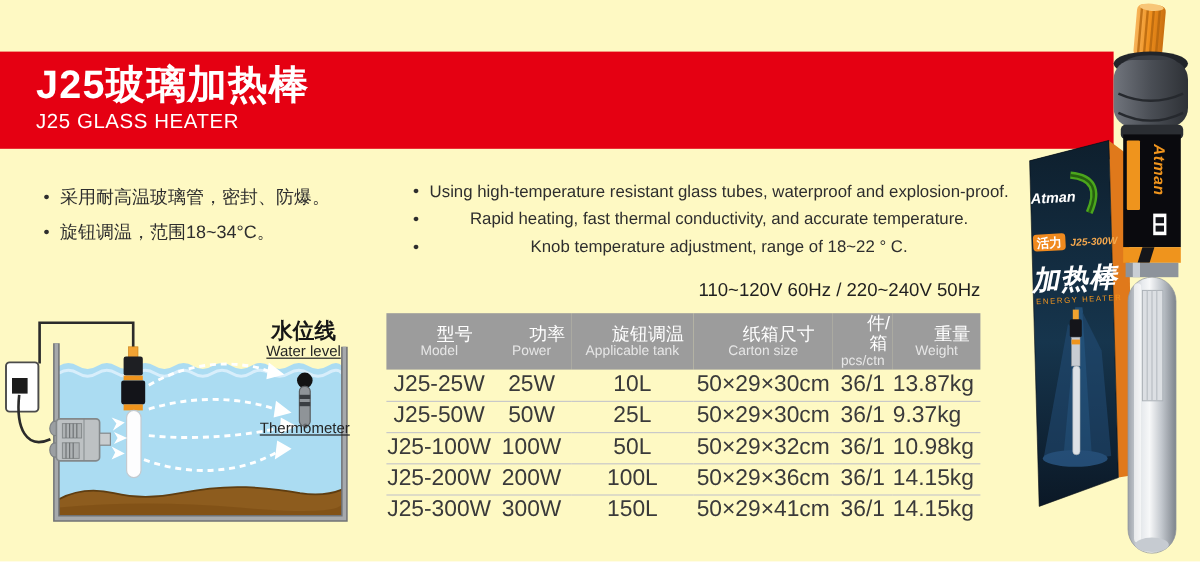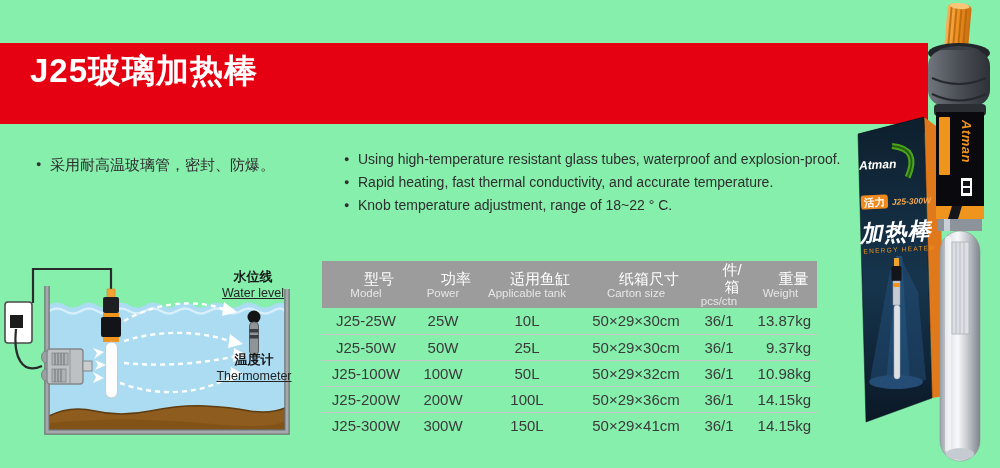--- a/index.html
+++ b/index.html
@@ -1,75 +1,78 @@
 <!DOCTYPE html>
 <html><head>
 <meta charset="utf-8">
 <style>
   * { margin:0; padding:0; box-sizing:border-box; }
   html,body { background:#ffffff; }
   body { font-family:"Liberation Sans","DejaVu Sans",sans-serif; }
-  .page { position:relative; width:1000px; height:468px; background:#86efac; overflow:hidden; }
+  .page { position:relative; width:1000px; height:468px; background:#fef9c3; overflow:hidden; }
 
   
   .banner { position:absolute; left:0; top:43px; width:928px; height:81px; background:#e50012; color:#fff; padding:10px 0 0 30px; }
   .banner h1 { font-size:33px; font-weight:bold; letter-spacing:1px; line-height:36px; }
   .banner .sub { font-size:17px; font-weight:normal; letter-spacing:0.5px; margin-top:3px; }
 
   
   .bullets { position:absolute; list-style:none; color:#2e2e2e; }
   .bullets li { position:relative; padding-left:14px; }
   .bullets li::before { content:"●"; position:absolute; left:0; top:0; font-size:9px; line-height:inherit; }
   .bullets-cn { left:36px; top:150px; font-size:15px; }
   .bullets-cn li { line-height:29px; white-space:nowrap; }
-  .bullets-en { left:344px; top:148px; font-size:14px; }
+  .bullets-en { left:344px; top:148px; font-size:14px;text-align:center; }
   .bullets-en li { line-height:23px; white-space:nowrap; }
 
   
   .voltage { position:absolute; left:322px; top:234px; width:495px; text-align:right; font-size:15.5px; color:#1f1f1f; }
 
   
   .spec { position:absolute; left:322px; top:261px; width:495px; border-collapse:collapse; table-layout:fixed; }
   .spec thead th { background:#9c9c9c; height:42px; font-weight:normal; vertical-align:middle; }
   .spec thead .cn { color:#ffffff; font-size:15px; line-height:17px;padding-left:26px; }
   .spec thead .en { color:#e6e6e6; font-size:11.5px; line-height:13px;text-align:center; }
-  .spec tbody td { height:26px; font-size:15px; color:#3a3a3a; text-align:center; vertical-align:middle; border-bottom:1px solid #c9c9c9; }
+  .spec tbody td { height:26px; font-size:19px; color:#3a3a3a; text-align:center; vertical-align:middle; border-bottom:1px solid #c9c9c9; }
   .spec tbody tr:last-child td { border-bottom:none; }
-  .spec td.num-right { text-align:right; padding-right:6px; }
+  .spec td.num-right { text-align:left; padding-right:6px; }
 
   
   .diag-label { position:absolute; width:100px; text-align:center; color:#161616; }
-  .diag-label .cn { font-size:13px; font-weight:600; line-height:19px; }
+  .diag-label .cn { font-size:18px; font-weight:600; line-height:19px; }
   .diag-label .en { font-size:12.5px; line-height:14px; color:#242424;text-decoration:underline; }
   .lbl-water { left:203px; top:267px; }
   .lbl-thermo { left:204px; top:350px; }
 
   svg { position:absolute; display:block; }
   #diagram-svg { left:0; top:253px; }
   #product-svg { left:840px; top:0; }
 </style>
 </head>
 <body>
 
 <div class="page">
 
   <div class="banner">
     <h1>J25玻璃加热棒</h1>
+    <div class="sub">J25 GLASS HEATER</div>
   </div>
 
   <ul class="bullets bullets-cn">
     <li>采用耐高温玻璃管，密封、防爆。</li>
+    <li>旋钮调温，范围18~34°C。</li>
   </ul>
 
   <ul class="bullets bullets-en">
     <li>Using high-temperature resistant glass tubes, waterproof and explosion-proof.</li>
     <li>Rapid heating, fast thermal conductivity, and accurate temperature.</li>
     <li>Knob temperature adjustment, range of 18~22 ° C.</li>
   </ul>
 
+  <div class="voltage">110~120V 60Hz / 220~240V 50Hz</div>
 
   <table class="spec">
     <colgroup>
       <col style="width:88px">
         <col style="width:66px">
         <col style="width:102px">
       <col style="width:116px">
         <col style="width:50px">
         <col style="width:73px">
     </colgroup>
@@ -77,21 +80,21 @@
       <tr>
         <th>
             <div class="cn">型号</div>
             <div class="en">Model</div>
           </th>
         <th>
             <div class="cn">功率</div>
             <div class="en">Power</div>
           </th>
         <th>
-            <div class="cn">适用鱼缸</div>
+            <div class="cn">旋钮调温</div>
             <div class="en">Applicable tank</div>
           </th>
         <th>
             <div class="cn">纸箱尺寸</div>
             <div class="en">Carton size</div>
           </th>
         <th>
             <div class="cn">件/箱</div>
             <div class="en">pcs/ctn</div>
           </th>
@@ -211,21 +214,20 @@
       <rect x="249.5" y="82" width="9" height="3.5" fill="#3a3e42"></rect>
       <rect x="252.5" y="100" width="4" height="4" rx="2" fill="#6a6e72"></rect>
     </g>
   </svg>
 
   <div class="diag-label lbl-water">
     <div class="cn">水位线</div>
     <div class="en">Water level</div>
   </div>
   <div class="diag-label lbl-thermo">
-    <div class="cn">温度计</div>
     <div class="en">Thermometer</div>
   </div>
 
   <svg id="product-svg" width="160" height="468" viewBox="0 0 160 468">
     <defs>
       <linearGradient id="capGrad" x1="0" y1="0" x2="1" y2="0">
         <stop offset="0" stop-color="#71757d"></stop>
           <stop offset="0.5" stop-color="#4a4e55"></stop>
           <stop offset="1" stop-color="#2e3136"></stop>
       </linearGradient>

